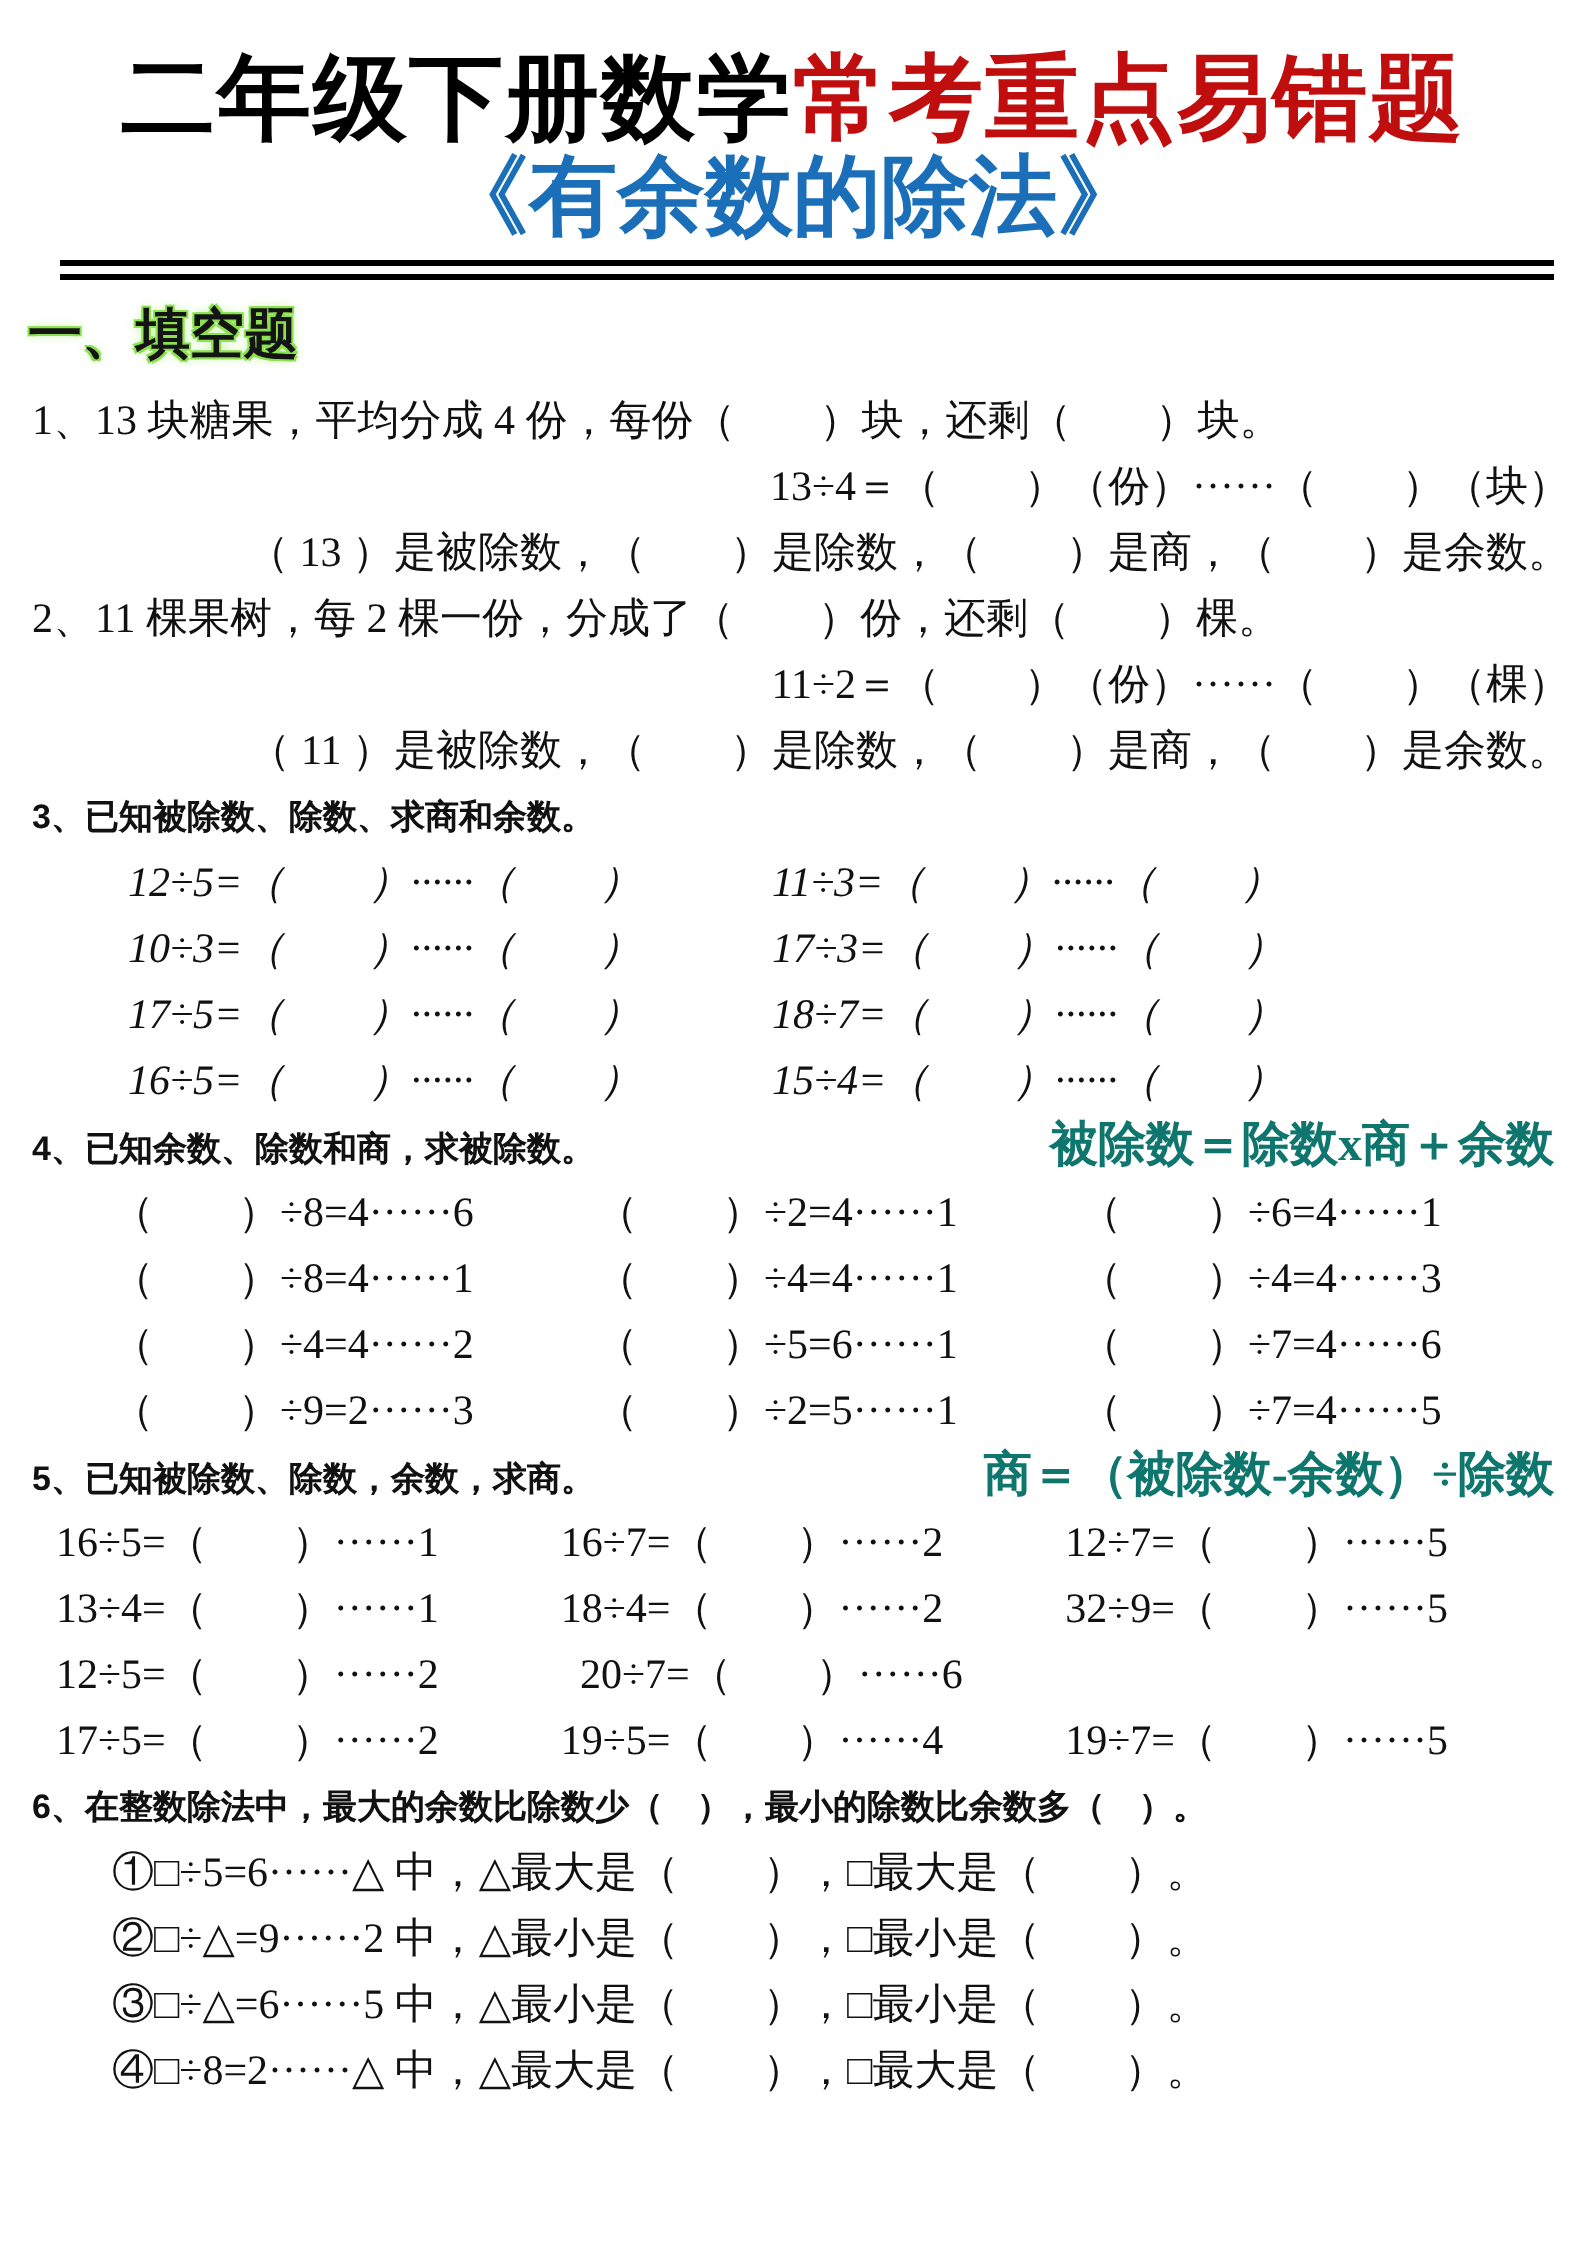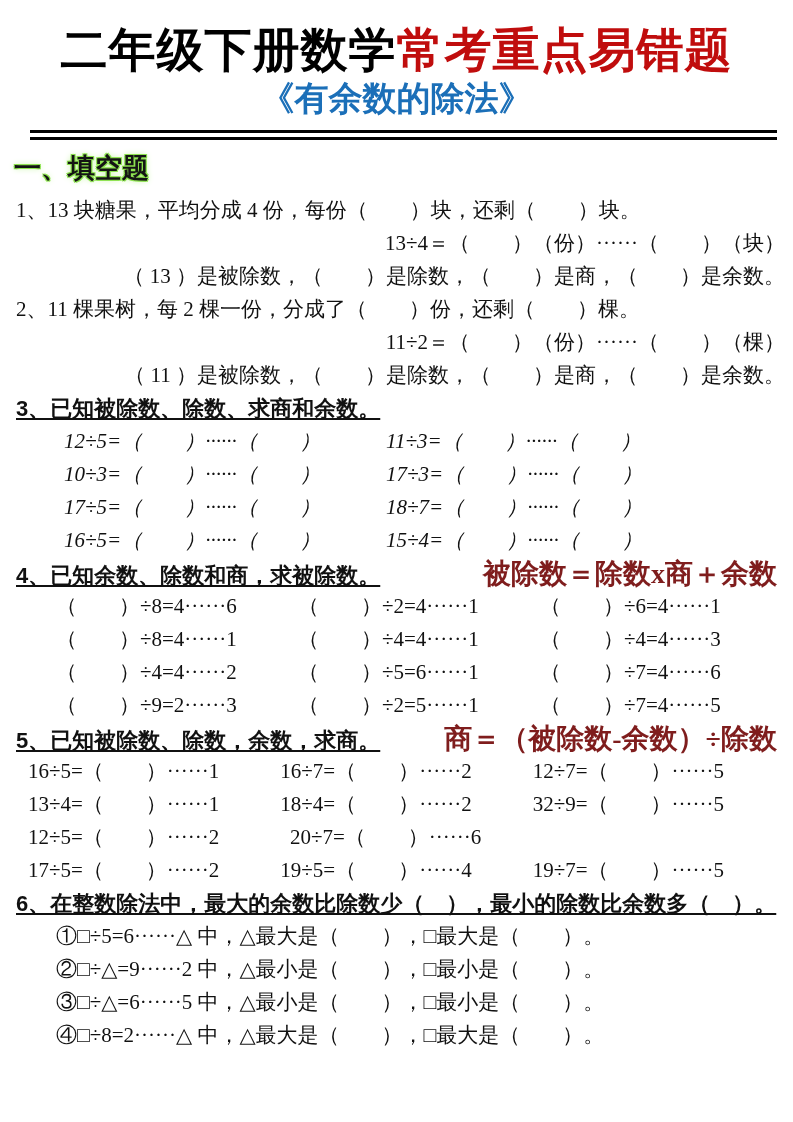--- a/index.html
+++ b/index.html
@@ -19,21 +19,21 @@
     line-height: 56px;
     font-weight: 900;
     letter-spacing: 1px;
     font-family: "Liberation Serif", "DejaVu Serif", serif;
     white-space: nowrap;
   }
   .title .t-black { color: #000000; }
   .title .t-red { color: #c00d0d; }
   .subtitle {
     text-align: center;
-    font-size: 34px;
+    font-size: 44px;
     line-height: 42px;
     font-weight: 900;
     color: #1b6fb8;
     white-space: nowrap;
   }
   .divider {
     margin: 10px 16px 0 30px;
     height: 4px;
     border-top: 3px solid #000000;
     border-bottom: 3px solid #000000;
@@ -58,29 +58,28 @@
   .line {
     line-height: 33px;
     height: 33px;
     white-space: pre;
     overflow: visible;
   }
   .stem-plain { font-family: "Liberation Serif", "DejaVu Serif", serif; }
   .stem-bold {
     font-family: "Liberation Sans", "DejaVu Sans", sans-serif;
     font-weight: bold;
-    font-size: 22px;
-    text-decoration: underline;
+    font-size: 17px;
   }
   .stem-row { display: flex; align-items: baseline; }
   .note {
     margin-left: auto;
     padding-right: 8px;
-    color: #7f1d1d;
-    font-size: 28px;
+    color: #0f766e;
+    font-size: 24px;
     font-family: "Liberation Serif", "DejaVu Serif", serif;
     font-weight: bold;
     white-space: nowrap;
   }
   .indent1 { padding-left: 44px; text-align: right; }
   .cols2 { display: flex; padding-left: 48px; font-style: italic; }
   .cols2 .c { width: 322px; white-space: pre; }
   .cols3a { display: flex; padding-left: 40px; }
   .cols3a .c { width: 242px; white-space: pre; }
   .cols3b { display: flex; padding-left: 12px; }

